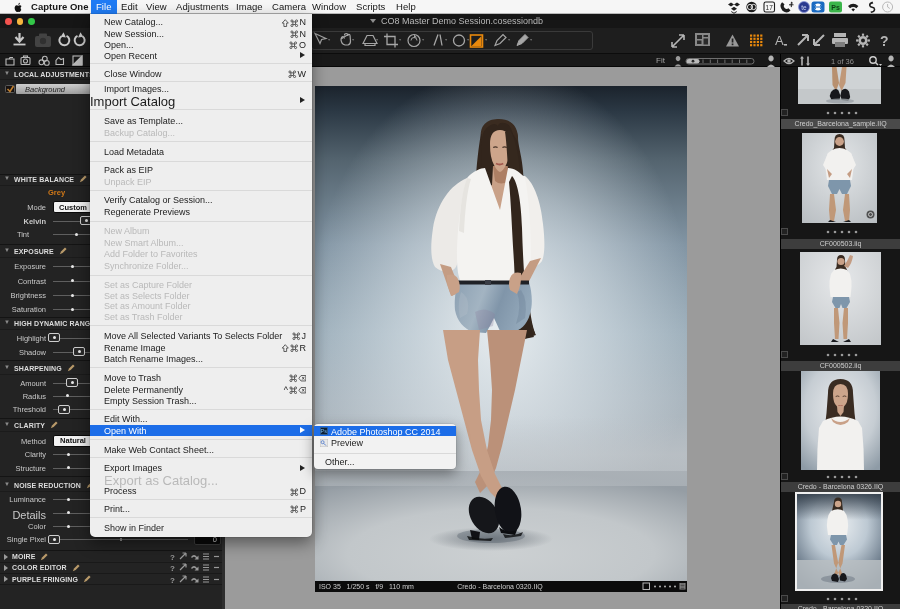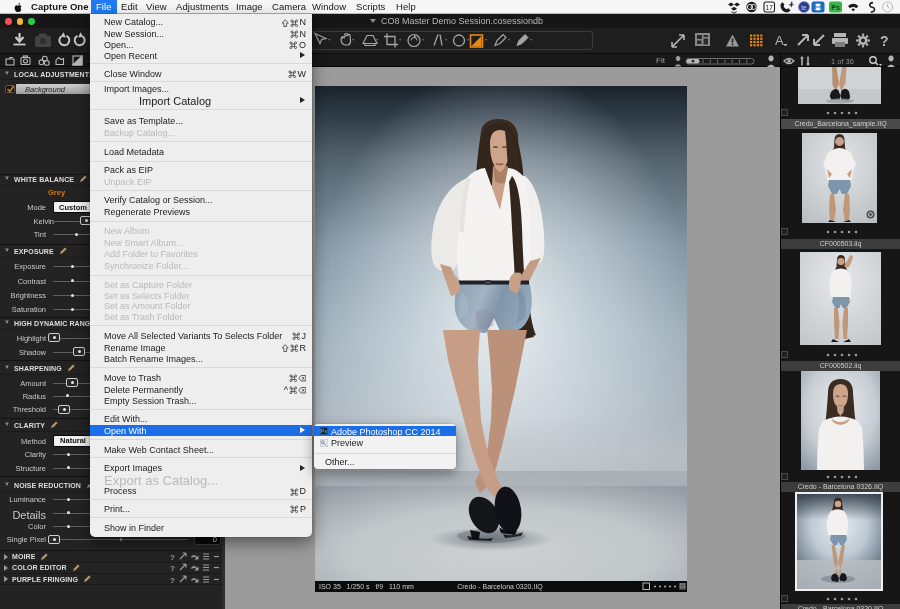--- a/index.html
+++ b/index.html
@@ -248,26 +248,26 @@
 <div class="ab" style="left:16px;top:84.5px;width:58px;text-align:center;font-size:7.5px;font-style:italic;color:#1c1c1c;">Background</div>
 <div class="ab" style="left:0px;top:173.5px;width:222px;height:1px;background:#141414;"></div>
 <div class="ab" style="left:4px;top:174.0px;height:10px;display:flex;align-items:center;font-size:7px;font-weight:700;color:#dcdcdc;letter-spacing:0.1px;"><span style="display:inline-block;transform:translateY(-1px);margin-right:4px;color:#8a8a8a;font-size:6px;">▼</span>WHITE BALANCE<svg width="8" height="8" viewBox="0 0 10 10" style="margin-left:5px;vertical-align:-1px;">
       <path d="M1,9 l1.5,-3.5 5,-5 2,2 -5,5z" fill="#b99a6a"></path>
     </svg></div>
 <div class="ab" style="left:0px;top:184.5px;width:222px;height:1px;background:#1b1b1b;"></div>
 <div class="ab" style="left:48px;top:187.5px;font-size:7.5px;font-weight:700;color:#d07818;">Grey</div>
 <div class="ab" style="left:0px;top:203px;width:46px;text-align:right;font-size:7.5px;color:#c9c9c9;">Mode</div>
 <div class="ab" style="left:53px;top:201px;width:130px;height:12px;background:#f2f2f2;border-radius:2px;border:1px solid #0a0a0a;"></div>
 <div class="ab" style="left:53px;top:202.5px;width:40px;text-align:center;font-size:7.5px;font-weight:700;color:#111;">Custom</div>
-<div class="ab" style="left:8px;top:216.5px;width:46px;text-align:right;font-size:7.5px;color:#c9c9c9;">Kelvin</div>
+<div class="ab" style="left:0px;top:216.5px;width:46px;text-align:right;font-size:7.5px;color:#c9c9c9;font-weight:bold;">Kelvin</div>
 <div class="ab" style="left:53px;top:220.5px;width:135px;height:1px;background:#5f5f5f;"></div>
 <div class="ab" style="left:119.5px;top:219.5px;width:2px;height:3px;background:#8a8a8a;"></div>
 <div class="ab" style="left:80px;top:216.0px;width:12px;height:9px;border:1px solid #cfcfcf;border-radius:2px;background:#2a2a2a;"></div>
 <div class="ab" style="left:84.5px;top:219.0px;width:3px;height:3px;border-radius:50%;background:#e8e8e8;"></div>
-<div class="ab" style="left:0px;top:230px;width:46px;text-align:right;font-size:7.5px;color:#c9c9c9;">Tint</div>
+<div class="ab" style="left:0px;top:230px;width:46px;text-align:center;font-size:7.5px;color:#c9c9c9;">Tint</div>
 <div class="ab" style="left:53px;top:234px;width:135px;height:1px;background:#5f5f5f;"></div>
 <div class="ab" style="left:119.5px;top:233px;width:2px;height:3px;background:#8a8a8a;"></div>
 <div class="ab" style="left:74.5px;top:232.5px;width:3px;height:3px;border-radius:50%;background:#e8e8e8;"></div>
 <div class="ab" style="left:0px;top:243.5px;width:222px;height:1px;background:#141414;"></div>
 <div class="ab" style="left:4px;top:246.0px;height:10px;display:flex;align-items:center;font-size:7px;font-weight:700;color:#dcdcdc;letter-spacing:0.1px;"><span style="display:inline-block;transform:translateY(-1px);margin-right:4px;color:#8a8a8a;font-size:6px;">▼</span>EXPOSURE<svg width="8" height="8" viewBox="0 0 10 10" style="margin-left:5px;vertical-align:-1px;">
       <path d="M1,9 l1.5,-3.5 5,-5 2,2 -5,5z" fill="#b99a6a"></path>
     </svg></div>
 <div class="ab" style="left:0px;top:256.5px;width:222px;height:1px;background:#1b1b1b;"></div>
 <div class="ab" style="left:0px;top:262px;width:46px;text-align:right;font-size:7.5px;color:#c9c9c9;">Exposure</div>
 <div class="ab" style="left:53px;top:266px;width:135px;height:1px;background:#5f5f5f;"></div>
@@ -710,21 +710,21 @@
 <div class="ab" style="right:594px;top:68.5px;height:11px;line-height:11px;font-size:9px;color:#222;display:flex;align-items:center;">
     <span style="display:inline-flex;align-items:center;gap:0px;">
       <svg width="8.5" height="8.5" viewBox="0 0 10 10" style="margin-left:0.5px;">
         <use href="#cmdg"></use>
       </svg>
       <span style="margin-left:1px;">W</span>
     </span>
   </div>
 <div class="ab" style="left:90px;top:81.2px;width:222px;height:1px;background:#d9d9d9;"></div>
 <div class="ab" style="left:104px;top:84.0px;height:11px;line-height:11px;font-size:9px;color:#1b1b1b;white-space:nowrap;">Import Images...</div>
-<div class="ab" style="left:100px;top:95.7px;height:11px;line-height:11px;font-size:11px;color:#1b1b1b;white-space:nowrap;padding-left:39px;">Import Catalog</div>
+<div class="ab" style="left:90px;top:95.7px;height:11px;line-height:11px;font-size:13px;color:#1b1b1b;white-space:nowrap;">Import Catalog</div>
 <div class="ab" style="left:300px;top:97.4px;width:0;height:0;border-top:3.5px solid transparent;border-bottom:3.5px solid transparent;border-left:5.5px solid #222;"></div>
 <div class="ab" style="left:90px;top:108.9px;width:222px;height:1px;background:#d9d9d9;"></div>
 <div class="ab" style="left:104px;top:116.0px;height:11px;line-height:11px;font-size:9px;color:#1b1b1b;white-space:nowrap;">Save as Template...</div>
 <div class="ab" style="left:104px;top:128.20000000000002px;height:11px;line-height:11px;font-size:9px;color:#b9b9b9;white-space:nowrap;">Backup Catalog...</div>
 <div class="ab" style="left:90px;top:141.4px;width:222px;height:1px;background:#d9d9d9;"></div>
 <div class="ab" style="left:104px;top:147.4px;height:11px;line-height:11px;font-size:9px;color:#1b1b1b;white-space:nowrap;">Load Metadata</div>
 <div class="ab" style="left:90px;top:161.1px;width:222px;height:1px;background:#d9d9d9;"></div>
 <div class="ab" style="left:104px;top:165.3px;height:11px;line-height:11px;font-size:9px;color:#1b1b1b;white-space:nowrap;">Pack as EIP</div>
 <div class="ab" style="left:104px;top:176.60000000000002px;height:11px;line-height:11px;font-size:9px;color:#b9b9b9;white-space:nowrap;">Unpack EIP</div>
 <div class="ab" style="left:90px;top:190.2px;width:222px;height:1px;background:#d9d9d9;"></div>

